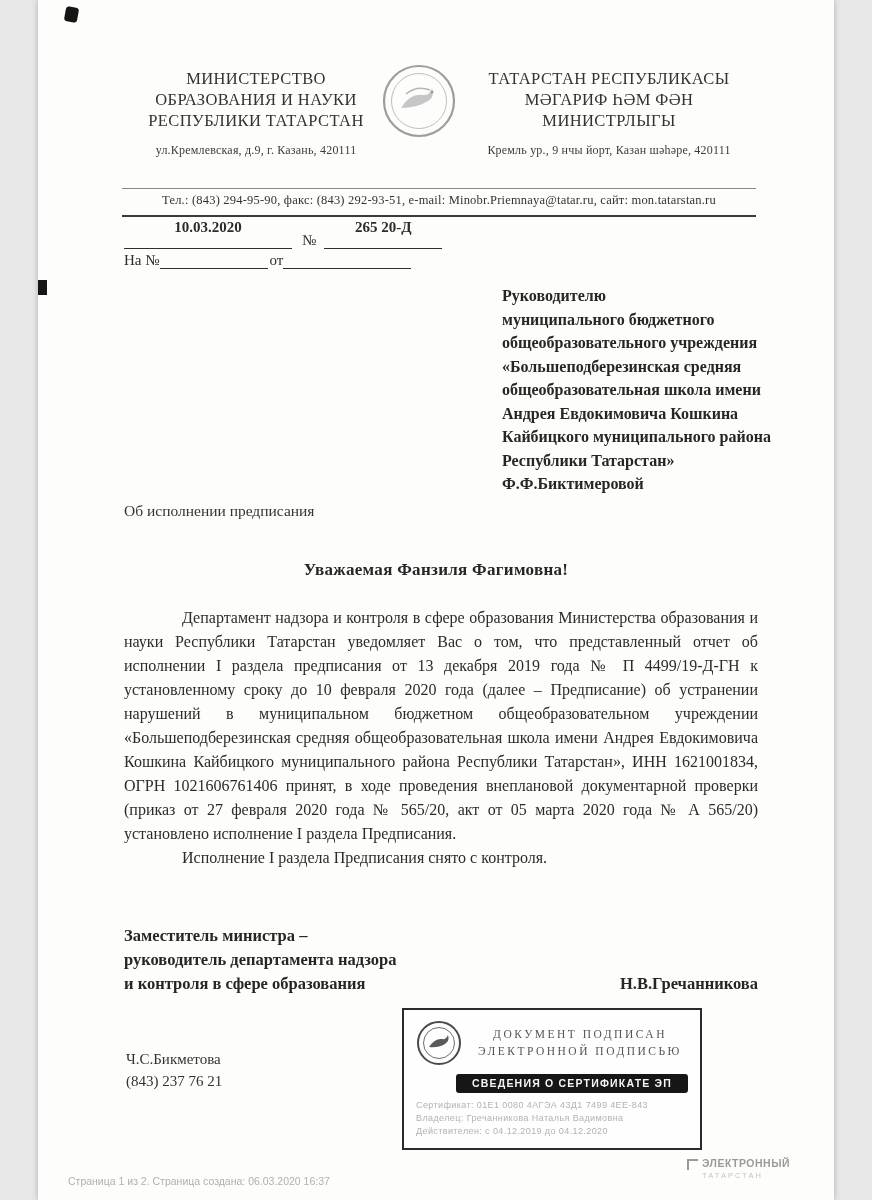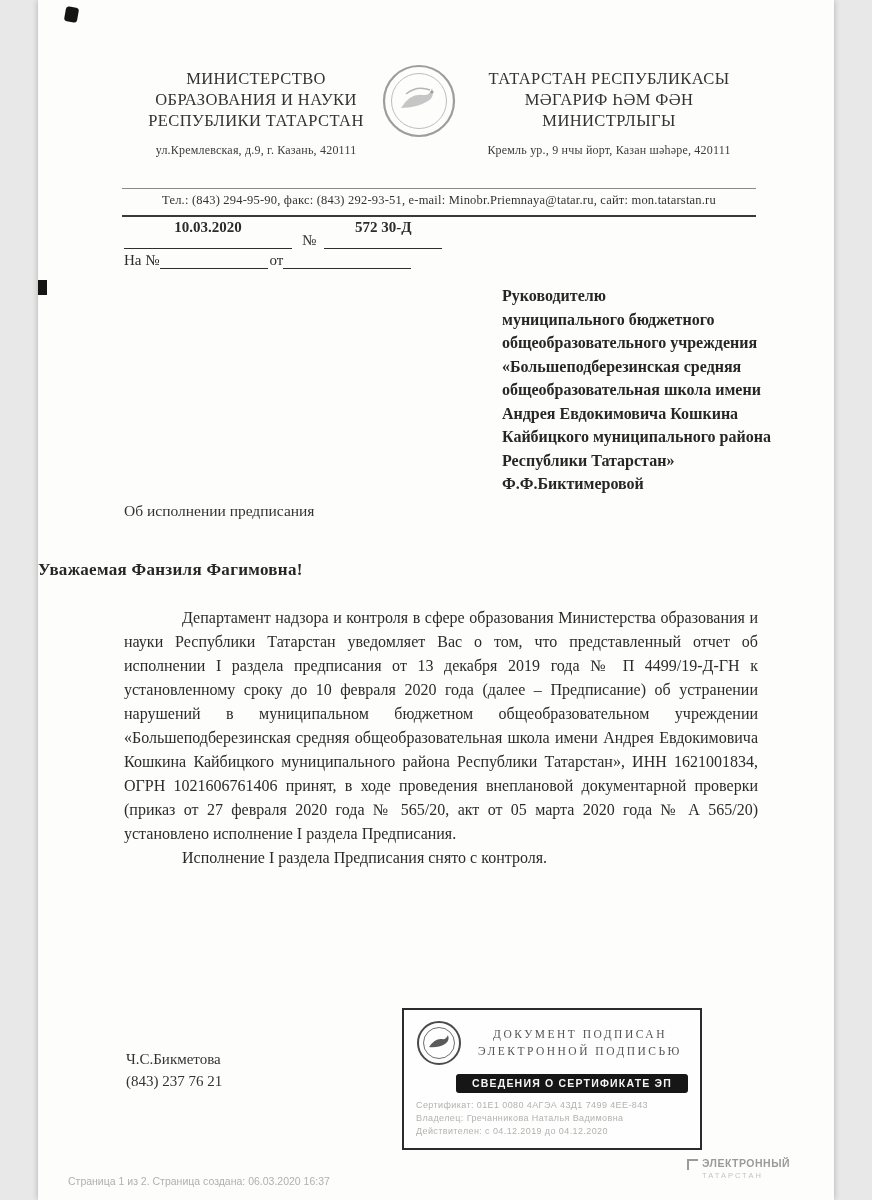--- a/index.html
+++ b/index.html
@@ -44,21 +44,21 @@
   .na-line{position:absolute;top:252px;left:86px;font-size:15px;color:#2c2c2c;}
   .blank.na{width:108px;}
   .blank.ot{width:128px;}
   .ot-label{margin-left:2px;}
 
   
   .recipient{position:absolute;top:284px;left:464px;width:340px;font-weight:bold;font-size:16px;line-height:23.5px;color:#262626;}
 
   .subject{position:absolute;top:502px;left:86px;font-size:15.5px;color:#333;}
 
-  .salutation{position:absolute;top:560px;left:0;right:0;text-align:left;font-weight:bold;font-size:17px;color:#262626;letter-spacing:.3px;font-family:Liberation Serif, serif;}
+  .salutation{position:absolute;top:560px;left:0;right:0;text-align:center;font-weight:bold;font-size:17px;color:#262626;letter-spacing:.3px;font-family:Liberation Serif, serif;}
 
   .body-text{position:absolute;top:606px;left:86px;right:76px;font-size:16px;line-height:24px;text-align:justify;color:#2b2b2b;}
   .body-text p{margin:0;text-indent:58px;}
 
   
   .signature{position:absolute;top:924px;left:86px;right:76px;display:flex;justify-content:space-between;align-items:flex-end;font-weight:bold;font-size:16.5px;line-height:24px;color:#262626;}
 
   
   .executor{position:absolute;top:1048px;left:88px;font-size:15px;line-height:22px;color:#333;}
 
@@ -107,21 +107,21 @@
       <div class="org-line">ТАТАРСТАН РЕСПУБЛИКАСЫ</div>
       <div class="org-line">МӘГАРИФ ҺӘМ ФӘН</div>
       <div class="org-line">МИНИСТРЛЫГЫ</div>
       <div class="org-addr">Кремль ур., 9 нчы йорт, Казан шәһәре, 420111</div>
     </div>
   </header>
 
   <div class="contact-wrap">Тел.: (843) 294-95-90, факс: (843) 292-93-51, e-mail: Minobr.Priemnaya@tatar.ru, сайт: mon.tatarstan.ru</div>
 
   <div class="ref-line">
-    <span class="blank date"><span>10.03.2020</span></span><span class="nosym">№</span><span class="blank num"><span>572 30-Д</span></span>
+    <span class="blank date"><span>10.03.2020</span></span><span class="nosym">№</span><span class="blank num"><span>265 20-Д</span></span>
   </div>
 
   <div class="na-line">
     <span>На №</span><span class="blank na"></span><span class="ot-label">от</span><span class="blank ot"></span>
   </div>
 
   <div class="recipient">
     <div>Руководителю</div>
     <div>муниципального бюджетного</div>
     <div>общеобразовательного учреждения</div>
@@ -135,20 +135,28 @@
 
   <div class="subject">Об исполнении предписания</div>
 
   <div class="salutation">Уважаемая Фанзиля Фагимовна!</div>
 
   <div class="body-text">
     <p>Департамент надзора и контроля в сфере образования Министерства образования и науки Республики Татарстан уведомляет Вас о том, что представленный отчет об исполнении I раздела предписания от 13 декабря 2019 года № П 4499/19-Д-ГН к установленному сроку до 10 февраля 2020 года (далее – Предписание) об устранении нарушений в муниципальном бюджетном общеобразовательном учреждении «Большеподберезинская средняя общеобразовательная школа имени Андрея Евдокимовича Кошкина Кайбицкого муниципального района Республики Татарстан», ИНН 1621001834, ОГРН 1021606761406 принят, в ходе проведения внеплановой документарной проверки (приказ от 27 февраля 2020 года № 565/20, акт от 05 марта 2020 года № А 565/20) установлено исполнение I раздела Предписания.</p>
     <p>Исполнение I раздела Предписания снято с контроля.</p>
   </div>
 
+  <div class="signature">
+    <div>
+      <div>Заместитель министра –</div>
+      <div>руководитель департамента надзора</div>
+      <div>и контроля в сфере образования</div>
+    </div>
+    <div>Н.В.Гречанникова</div>
+  </div>
 
   <div class="stamp">
     <div class="stamp-head">
       <svg class="stamp-emblem" viewBox="0 0 46 46" xmlns="http://www.w3.org/2000/svg">
         <circle cx="23" cy="23" r="21" fill="none" stroke="#4a4a4a" stroke-width="2"></circle>
         <circle cx="23" cy="23" r="15.5" fill="none" stroke="#6f6f6f" stroke-width="1"></circle>
         <path d="M13 27 q6 -9 13 -8 q4 1 6 -4 q2 6 -3 9 q-7 4 -16 3 z" fill="#5a5a5a"></path>
       </svg>
       <div class="stamp-title">
         <div>ДОКУМЕНТ ПОДПИСАН</div>

